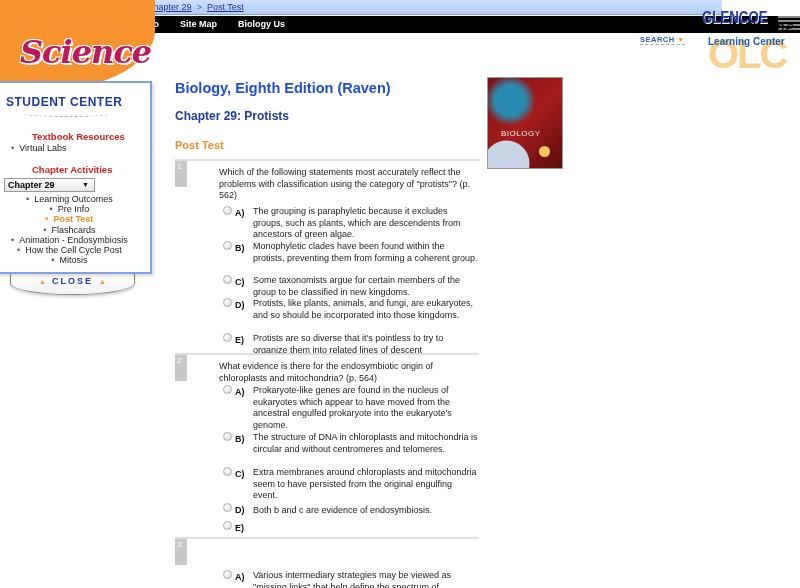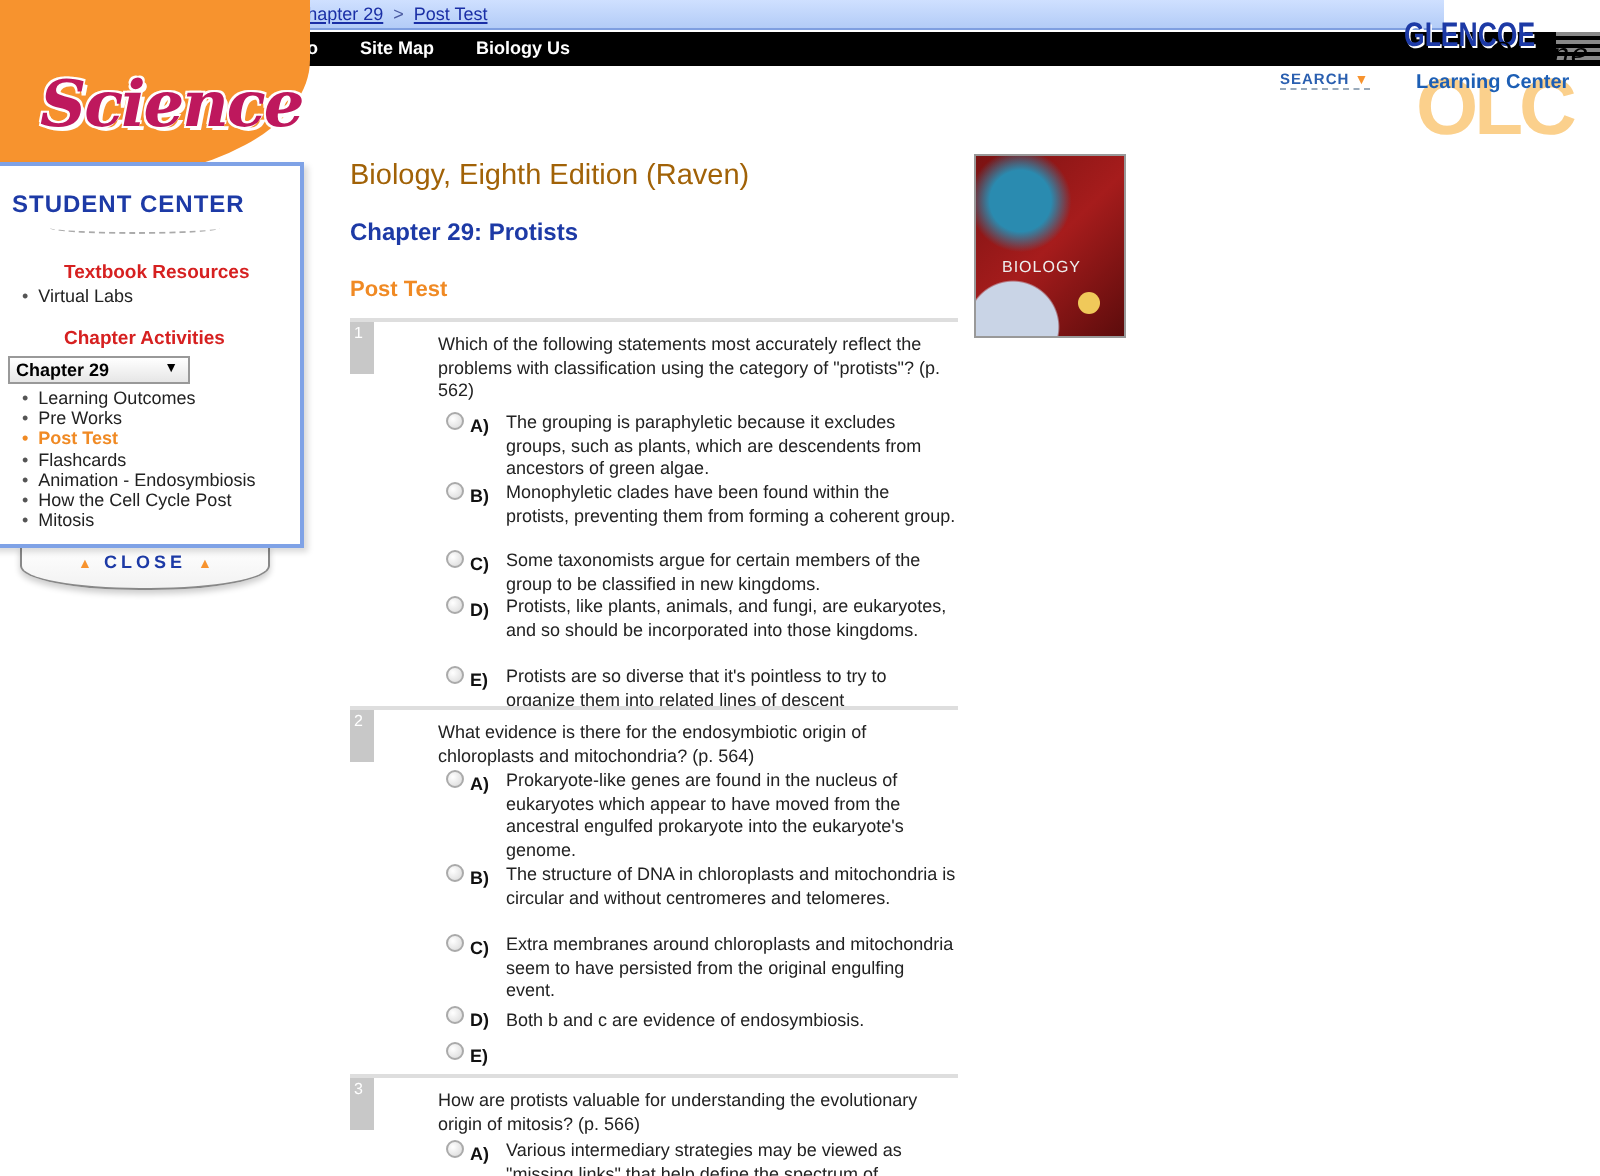--- a/index.html
+++ b/index.html
@@ -45,21 +45,21 @@
   }
   .sc-title {
     position: absolute; left: 11px; top: 12px; font-weight: 900; font-size: 12px;
     color: #1d3aa6; letter-spacing: 0.5px;
   }
   .sc-dash {
     position: absolute; left: 30px; top: 28px; width: 85px; height: 6px;
     border-bottom: 1px dashed #aaa; border-radius: 0 0 50% 50%;
   }
   .sec-head { position: absolute; left: 9px; font-weight: bold; font-size: 9.5px; color: #d62020; margin-left: 28px; }
-  .side-list { position: absolute; left: 16px; list-style: none; font-size: 9px; line-height: 10.2px; color: #222; }
+  .side-list { position: absolute; left: 16px; list-style: none; font-size: 9px; line-height: 10.2px; color: #222; text-align: center; }
   .side-list li::before { content: "•"; margin-right: 5px; color: #555; }
   .side-list li.active { color: #f08a24; font-weight: bold; }
   .side-list li.active::before { color: #f08a24; }
   .chapter-select {
     position: absolute; left: 9px; top: 95px; width: 91px; height: 14px;
     border: 1px solid #999; background: linear-gradient(#fff, #e6e6e6);
     font-size: 9px; font-weight: bold; line-height: 12px; padding-left: 3px; color: #000;
   }
   .chapter-select .arrow { position: absolute; right: 5px; top: 0; font-size: 7px; }
 
@@ -97,21 +97,21 @@
     position: absolute; left: 78px; top: 10px; width: 22px; height: 14px;
     background: repeating-linear-gradient(#888 0 2px, transparent 2px 4px);
   }
   .search-btn {
     position: absolute; left: 640px; top: 35px; font-size: 7.5px; font-weight: 900; color: #2a5fb0; letter-spacing: 0.5px;
     border-bottom: 1px dashed #9ab;
   }
   .search-btn .tri { color: #f7932e; font-size: 7px; }
 
   
-  .book-title { position: absolute; left: 175px; top: 80px; font-size: 14.5px; font-weight: normal; color: #a16207; }
+  .book-title { position: absolute; left: 175px; top: 80px; font-size: 14.5px; font-weight: bold; color: #1d4ed8; }
   .chapter-title { position: absolute; left: 175px; top: 109px; font-size: 12px; font-weight: bold; color: #1d3aa6; }
   .test-title { position: absolute; left: 175px; top: 139px; font-size: 11px; font-weight: bold; color: #f08a24; }
 
   .cover {
     position: absolute; left: 487px; top: 77px; width: 76px; height: 92px;
     background: radial-gradient(circle at 30% 25%, #2a8bb0 0 18%, transparent 30%),
                 radial-gradient(circle at 25% 95%, #c9d4e6 0 22%, transparent 23%),
                 linear-gradient(135deg, #7a1212, #a61c1c 50%, #5c0c0c);
     border: 1px solid #999;
   }
@@ -176,21 +176,21 @@
     <li>Virtual Labs</li>
   </ul>
 
   <div class="sec-head" style="top:81px">Chapter Activities</div>
   <div class="chapter-select">
     <span>Chapter 29</span>
     <span class="arrow">▼</span>
   </div>
   <ul class="side-list" style="top:111px">
     <li>Learning Outcomes</li>
-    <li>Pre Works</li>
+    <li>Pre Info</li>
     <li class="active">Post Test</li>
     <li>Flashcards</li>
     <li>Animation - Endosymbiosis</li>
     <li>How the Cell Cycle Post</li>
     <li>Mitosis</li>
   </ul>
 </div>
 <div class="close-tab">
   <span class="tri">▲</span><span>CLOSE</span><span class="tri">▲</span>
 </div>
@@ -258,19 +258,18 @@
     <span class="otext" style="top:2px">Both b and c are evidence of endosymbiosis.</span>
   </div>
   <div class="opt" style="top:166px">
     <span class="radio"></span>
     <span class="letter">E)</span>
   </div>
 </div>
 
 <div class="q" style="top:537px;height:60px">
   <div class="qnum">3</div>
-  <div class="qtext" style="top:6px">How are protists valuable for understanding the evolutionary origin of mitosis? (p. 566)</div>
   <div class="opt" style="top:31px">
     <span class="radio"></span>
     <span class="letter">A)</span>
     <span class="otext">Various intermediary strategies may be viewed as "missing links" that help define the spectrum of</span>
   </div>
 </div>
 
 </body></html>

